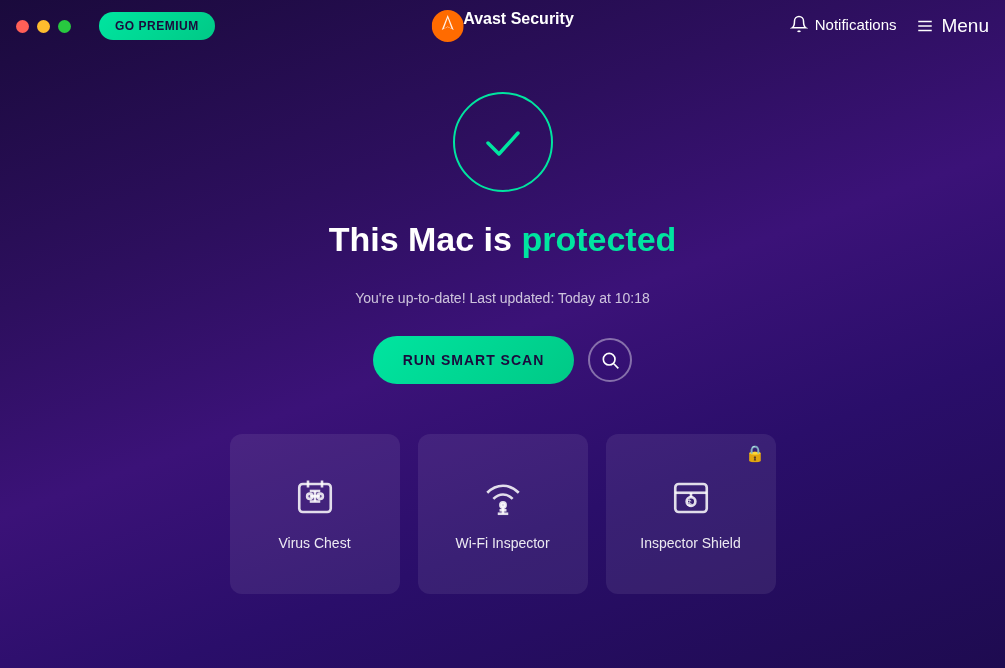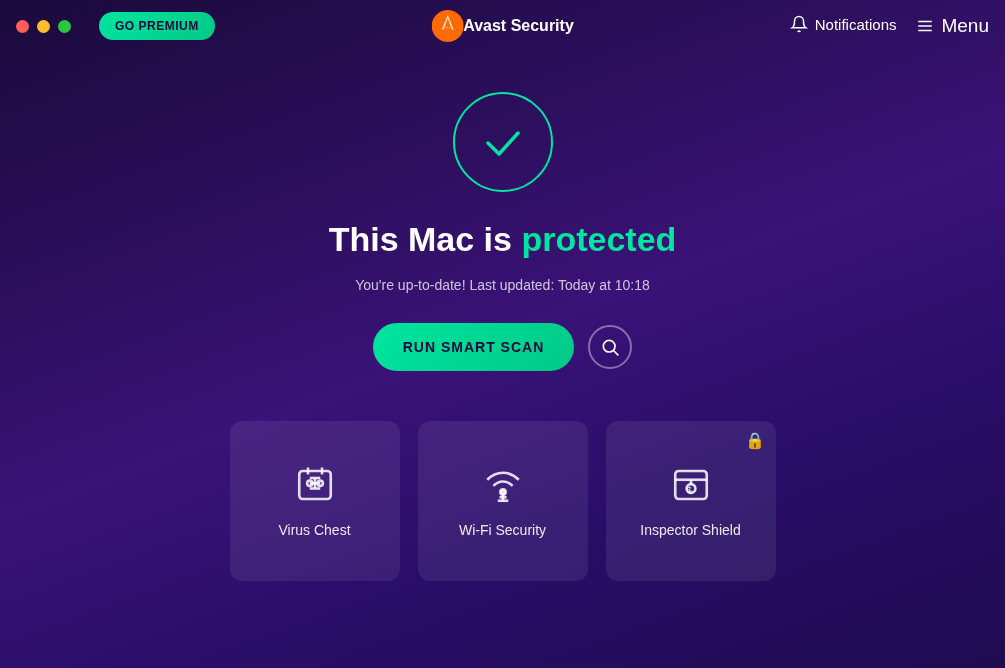--- a/index.html
+++ b/index.html
@@ -50,21 +50,21 @@
       cursor: pointer;
       letter-spacing: 0.5px;
       margin-left: 16px;
     }
 
     .app-title-area {
       position: absolute;
       left: 50%;
       transform: translateX(-50%);
       display: flex;
-      align-items: center;
+      align-items: flex-start;
     }
 
     .avast-logo {
       width: 32px;
       height: 32px;
     }
 
     .app-name {
       font-size: 16px;
       font-weight: 600;
@@ -116,21 +116,21 @@
       display: flex;
       align-items: center;
       justify-content: center;
       margin-bottom: 28px;
     }
 
     
     .status-heading {
       font-size: 34px;
       font-weight: 700;
-      margin-bottom: 18px;
+      margin-bottom: 31px;
       text-align: center;
     }
 
     .status-heading .protected {
       color: #00e5a0;
     }
 
     .status-sub {
       font-size: 14px;
       color: rgba(255,255,255,0.75);
@@ -305,21 +305,21 @@
 
     <div class="card">
       <svg class="icon-svg" viewBox="0 0 24 24">
         <path d="M3 9C5.5 6.5 9 5 12 5s6.5 1.5 9 4"></path>
         <path d="M6.5 12.5C8 11 10 10 12 10s4 1 5.5 2.5"></path>
         <circle cx="12" cy="16" r="1.5" fill="rgba(255,255,255,0.85)"></circle>
         <path d="M12 17.5 L12 21"></path>
         <path d="M9 21 L15 21"></path>
         <path d="M10 19 L14 19"></path>
       </svg>
-      <span class="card-label">Wi-Fi Security</span>
+      <span class="card-label">Wi-Fi Inspector</span>
     </div>
 
     <div class="card">
       <span class="lock-badge">🔒</span>
       <svg class="icon-svg" viewBox="0 0 24 24">
         <rect x="3" y="4" width="18" height="16" rx="2"></rect>
         <line x1="3" y1="9" x2="21" y2="9"></line>
         <circle cx="12" cy="14" r="2.5"></circle>
         <line x1="12" y1="11.5" x2="12" y2="9"></line>
         <text x="9.5" y="16.5" font-size="5" fill="rgba(255,255,255,0.85)" stroke="none">$</text>

